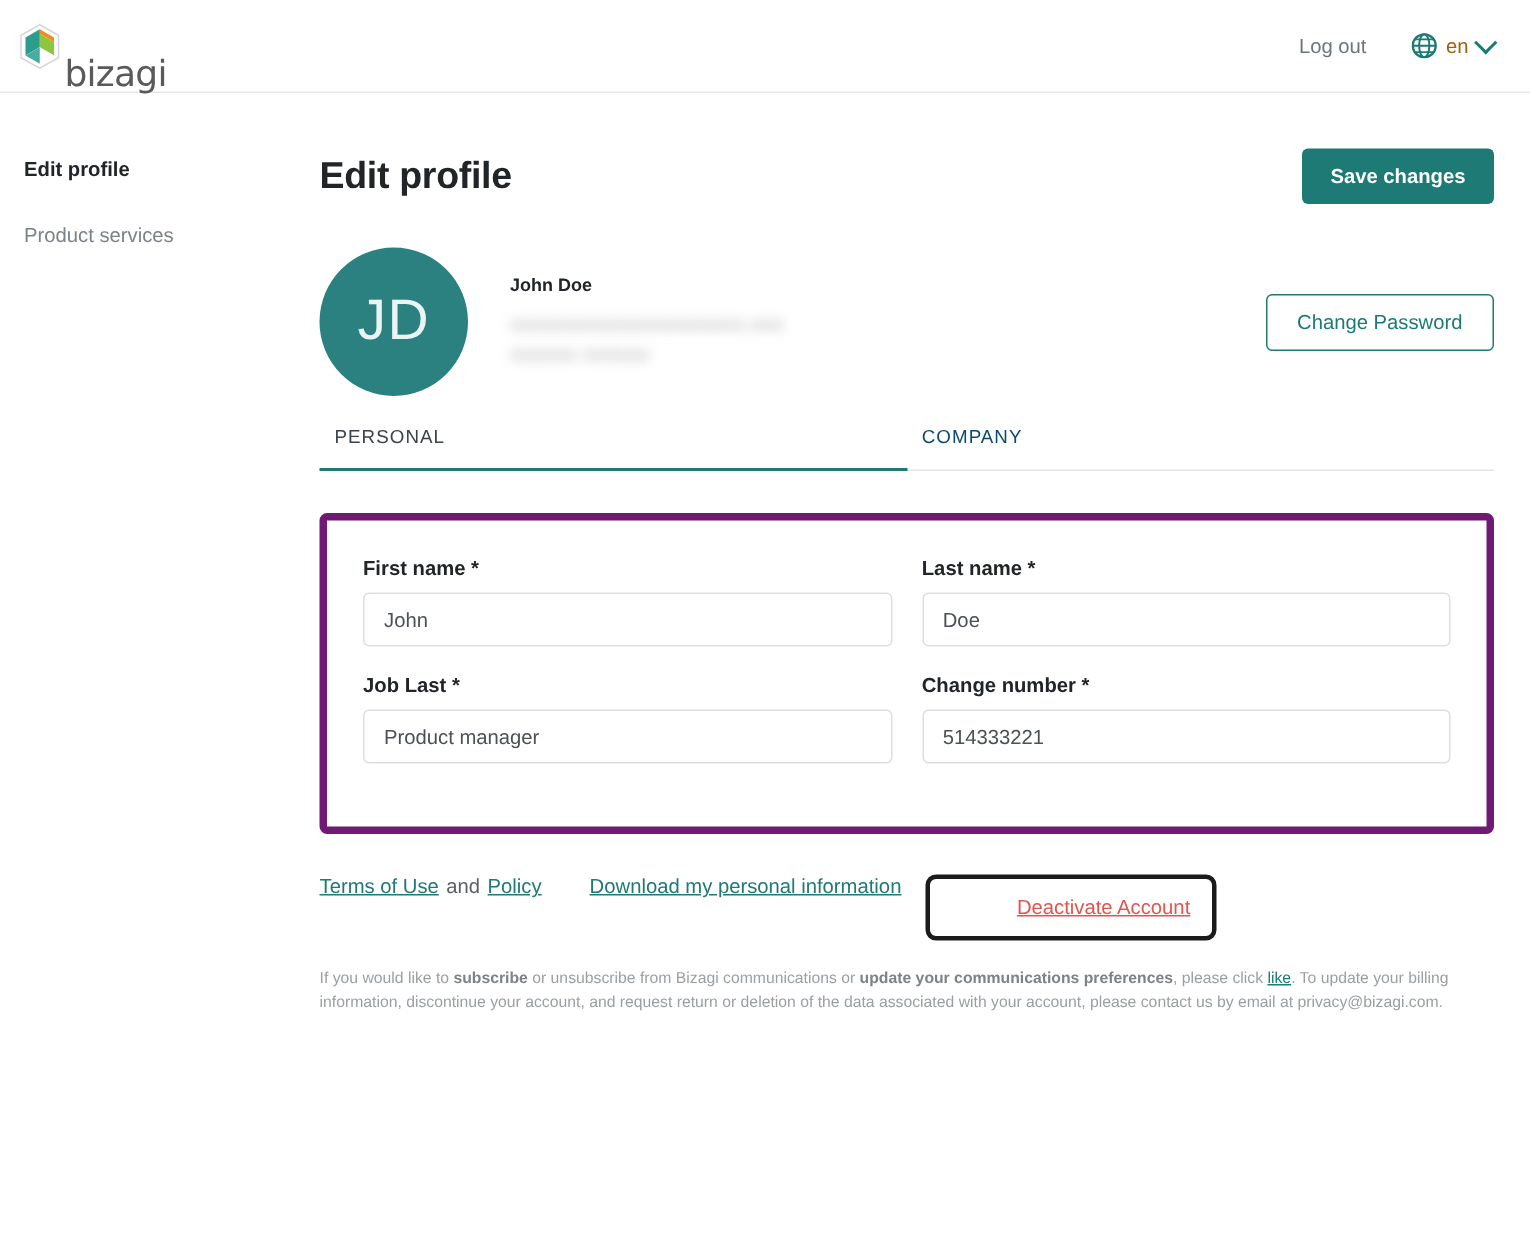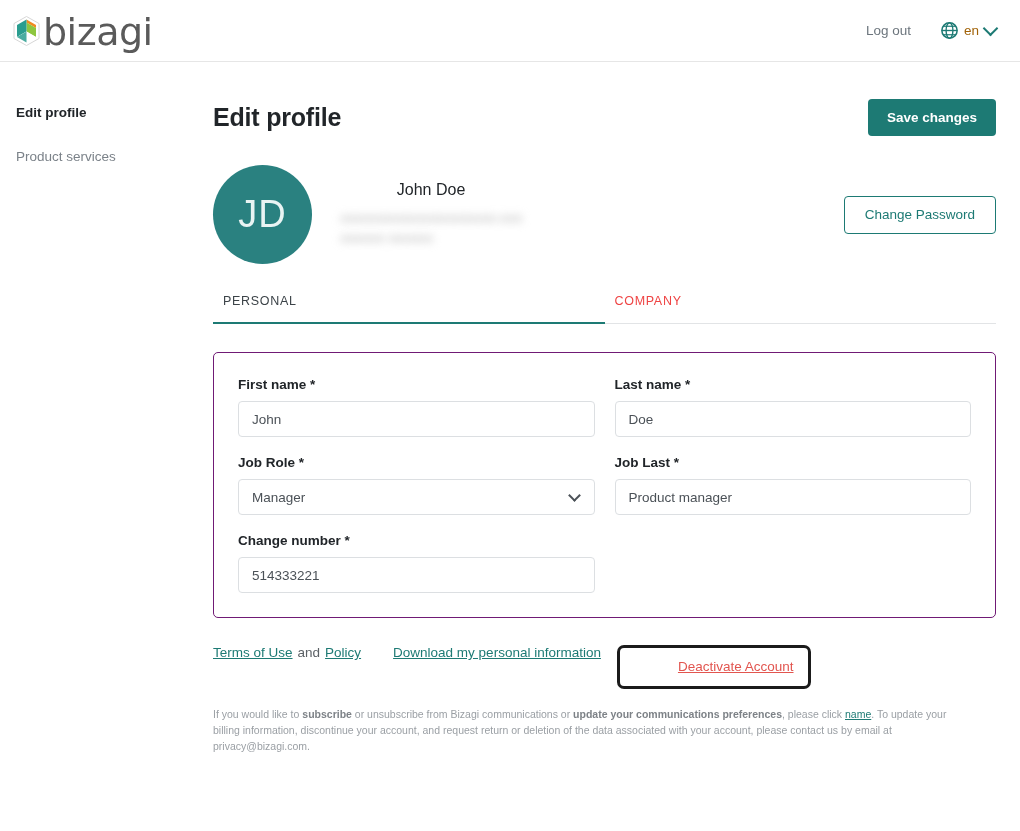--- a/index.html
+++ b/index.html
@@ -17,28 +17,28 @@
     position: relative;
     height: 62px;
     border-bottom: 1px solid #e6e6e6;
     display: flex;
     align-items: center;
     padding: 0 24px 0 13px;
   }
   .brand { display: flex; align-items: center; gap: 3px; }
   .brand-mark { width: 27px; height: 30px; display: block; }
   .brand-word {
-    font-size: 38px;
+    font-size: 24px;
     color: #5a5a5a;
     letter-spacing: -0.5px;
     font-family: "DejaVu Sans", sans-serif;
     font-weight: 400;
     line-height: 1;
     position: relative;
-    top: 1px;
+    top: 18px;
   }
   .topbar-right {
     margin-left: auto;
     display: flex;
     align-items: center;
     gap: 30px;
   }
   .logout-link {
     font-size: 13.5px;
     color: #6c757d;
@@ -124,25 +124,24 @@
     display: flex;
     align-items: center;
     justify-content: center;
     font-size: 38px;
     letter-spacing: 1px;
     flex: 0 0 99px;
     text-align: center;
   }
   .profile-info { margin-left: 28px; }
   .profile-name {
-    font-size: 16px;
-    font-weight: normal;
+    font-size: 12px;
+    font-weight: bold;
     color: #212529;
     margin-bottom: 9px;
-    text-align: center;
   }
   .redacted {
     color: #b9b9b9;
     font-size: 13px;
     filter: blur(4px);
     user-select: none;
     line-height: 1.55;
     letter-spacing: 0.2px;
   }
   .btn-outline {
@@ -154,42 +153,42 @@
     font-size: 13.5px;
     padding: 0 20px;
     height: 38px;
     cursor: pointer;
     font-family: "Liberation Sans", sans-serif;
   }
 
   
   .tabs {
     display: flex;
-    margin-top: 30px;
+    margin-top: 20px;
     border-bottom: 1px solid #e2e4e6;
   }
   .tab {
     font-size: 12.5px;
     letter-spacing: 0.7px;
     padding: 0 0 14px 0;
     cursor: pointer;
-    color: #ef4444;
+    color: #0c4a6e;
     width: 50%;
   }
   .tab .tab-label { padding-left: 10px; }
   .tab.active {
     color: #3c4348;
     border-bottom: 2px solid #1d7a74;
     margin-bottom: -1px;
   }
 
   
   .card {
     margin-top: 28px;
-    border: 1px solid #701a75;
+    border: 5px solid #701a75;
     border-radius: 5px;
     padding: 24px;
     background: #fff;
   }
   .form-grid {
     display: grid;
     grid-template-columns: 1fr 1fr;
     column-gap: 20px;
     row-gap: 18px;
   }
@@ -342,27 +341,20 @@
         <div class="field">
           <label>First name *</label>
           <input value="John" style="">
         </div>
 
         <div class="field">
           <label>Last name *</label>
           <input value="Doe" style="">
         </div>
 
-        <div class="field">
-          <label>Job Role *</label>
-          <div class="select">
-            <span>Manager</span>
-            <span class="sel-chev"></span>
-          </div>
-        </div>
 
         <div class="field">
           <label>Job Last *</label>
           <input value="Product manager" style="">
         </div>
 
         <div class="field">
           <label>Change number *</label>
           <input value="514333221" style="">
         </div>
@@ -376,17 +368,17 @@
       <span class="spacer-and">and</span>
       <a>Policy</a>
       <span class="gap-lg"></span>
       <a>Download my personal information</a>
       <span class="deactivate-wrap">
         <a>Deactivate Account</a>
       </span>
     </div>
 
     <div class="fineprint">
-      <span>If you would like to </span><b>subscribe</b><span> or unsubscribe from Bizagi communications or </span><b>update your communications preferences</b><span>, please click </span><a>name</a><span>. To update your billing information, discontinue your account, and request return or deletion of the data associated with your account, please contact us by email at privacy@bizagi.com.</span>
+      <span>If you would like to </span><b>subscribe</b><span> or unsubscribe from Bizagi communications or </span><b>update your communications preferences</b><span>, please click </span><a>like</a><span>. To update your billing information, discontinue your account, and request return or deletion of the data associated with your account, please contact us by email at privacy@bizagi.com.</span>
     </div>
 
   </div>
 </div>
 
 </body></html>

